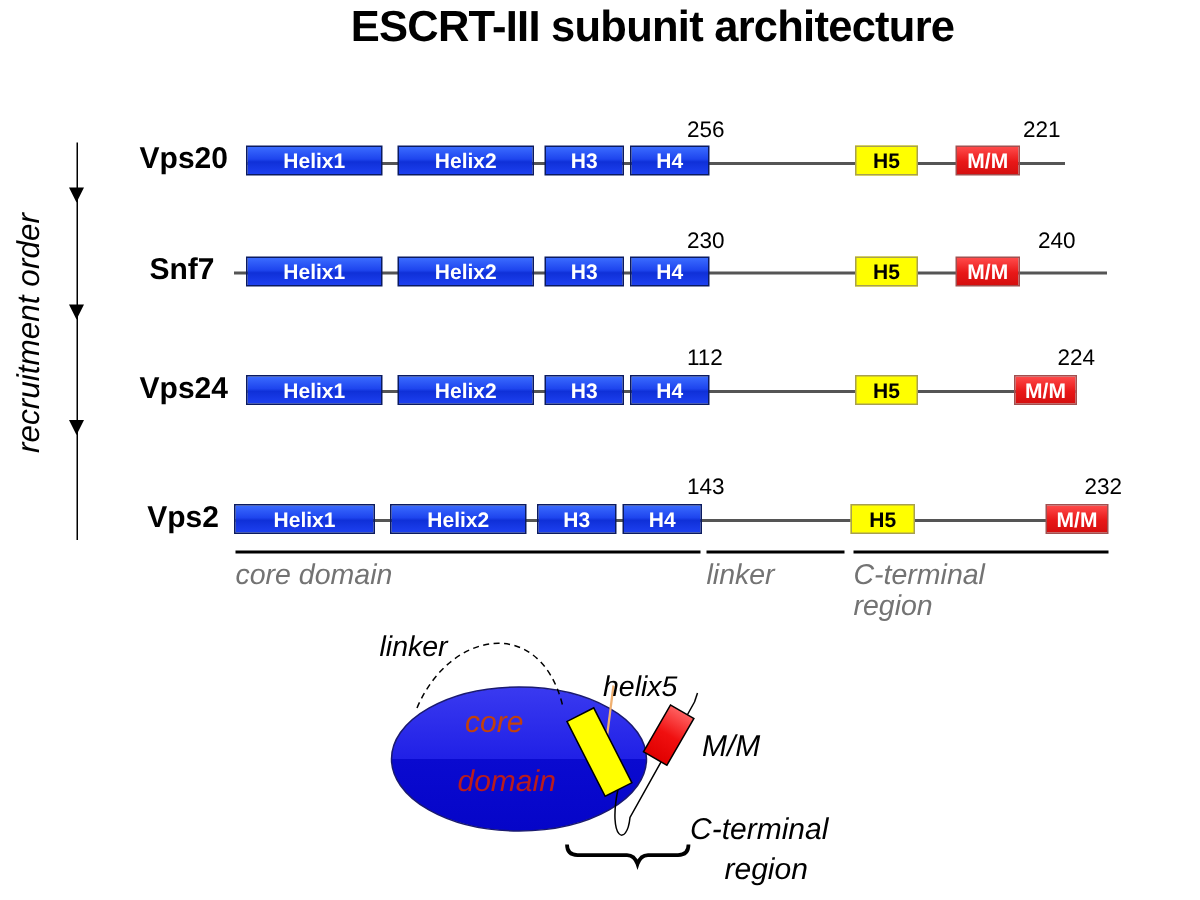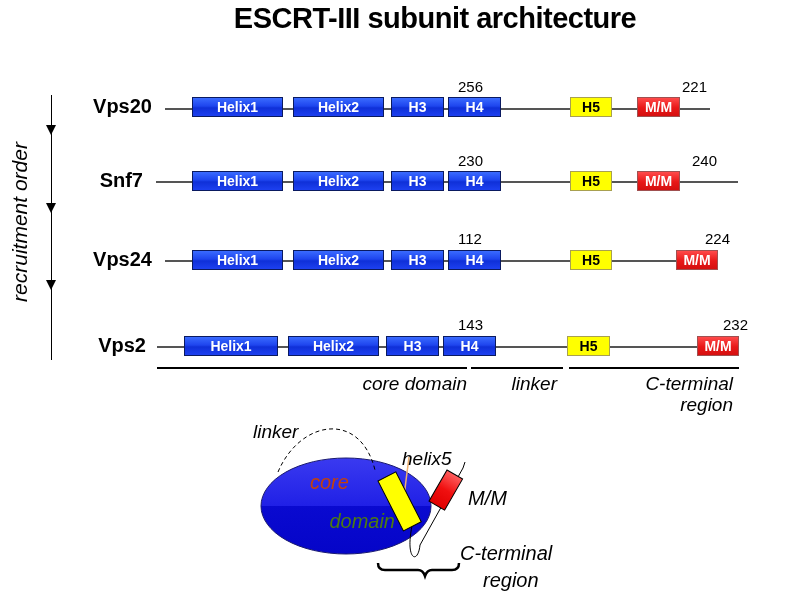--- a/index.html
+++ b/index.html
@@ -2,26 +2,26 @@
 <html><head>
 <meta charset="utf-8">
 <style>
   html,body{margin:0;padding:0;background:#fff;}
   body{width:800px;height:600px;position:relative;overflow:hidden;font-family:"Liberation Sans",sans-serif;}
   .title{position:absolute;left:0;width:870px;top:2px;text-align:center;font-size:29px;font-weight:bold;color:#000;letter-spacing:-0.5px;}
   .row{position:absolute;left:0;width:800px;height:24px;}
   .pname{position:absolute;font-size:20px;font-weight:bold;color:#000;text-align:right;width:80px;}
   .backbone{position:absolute;height:2px;background:#555;}
   .dom{position:absolute;height:20px;box-sizing:border-box;font-size:14px;font-weight:bold;text-align:center;line-height:19px;}
-  .blue{background:linear-gradient(#3a6bff 0%,#1e45ee 45%,#0f30d8 55%,#1d40f0 100%);border:1px solid #0a1a60;color:#fff;margin-left:28px;}
+  .blue{background:linear-gradient(#3a6bff 0%,#1e45ee 45%,#0f30d8 55%,#1d40f0 100%);border:1px solid #0a1a60;color:#fff;}
   .yellow{background:#ffff00;border:1px solid #a8a050;color:#000;}
   .red{background:linear-gradient(#ff4a4a 0%,#e81818 55%,#d50f0f 100%);border:1px solid #a05050;color:#fff;}
   .num{position:absolute;font-size:15px;color:#000;}
   .seg{position:absolute;height:2px;background:#000;}
-  .seglabel{position:absolute;font-size:19px;font-style:italic;color:#000000;text-align:right;line-height:21px;}
+  .seglabel{position:absolute;font-size:19px;font-style:italic;color:#737373;text-align:left;line-height:21px;}
   .vlabel{position:absolute;left:-60px;top:210px;width:160px;transform:rotate(-90deg);font-size:21px;font-style:italic;color:#000;text-align:center;}
   .vaxis{position:absolute;left:51px;top:95px;width:1px;height:265px;background:#000;}
   .arrow{position:absolute;left:46px;width:0;height:0;border-left:5px solid transparent;border-right:5px solid transparent;border-top:10px solid #000;}
   .cartoon-label{position:absolute;font-size:20px;font-style:italic;color:#000;}
 </style>
 </head>
 <body>
 
 <div class="title">ESCRT-III subunit architecture</div>
 
@@ -111,16 +111,16 @@
   <line x1="463" y1="468" x2="465" y2="462" stroke="#000" stroke-width="1"></line>
   <line x1="409" y1="457" x2="402" y2="512" stroke="#f0b070" stroke-width="1.5"></line>
   <rect x="0" y="0" width="20" height="56" fill="#ffff00" stroke="#000" stroke-width="1" transform="translate(378,481) rotate(-27)"></rect>
   <rect x="0" y="0" width="18" height="36" fill="url(#redg)" stroke="#000" stroke-width="1" transform="translate(447,470) rotate(30)"></rect>
   <path d="M378 563 Q 378 570 385 570 L 418 570 Q 423 570 425 576 Q 427 570 432 570 L 452 570 Q 459 570 459 563" fill="none" stroke="#000" stroke-width="2.5"></path>
 </svg>
 
 <div class="cartoon-label" style="left:253px;top:421px;font-size:19px">linker</div>
 <div class="cartoon-label" style="left:402px;top:448px;font-size:19px">helix5</div>
 <div class="cartoon-label" style="left:310px;top:471px;color:#c2410c;width:80px;text-align:left">core</div>
-<div class="cartoon-label" style="left:305px;top:510px;color:#4d7c0f;width:90px;text-align:right">domain</div>
+<div class="cartoon-label" style="left:305px;top:510px;color:#b91c1c;width:90px;text-align:left">domain</div>
 <div class="cartoon-label" style="left:468px;top:487px">M/M</div>
 <div class="cartoon-label" style="left:460px;top:542px">C-terminal</div>
 <div class="cartoon-label" style="left:483px;top:569px">region</div>
 
 </body></html>

